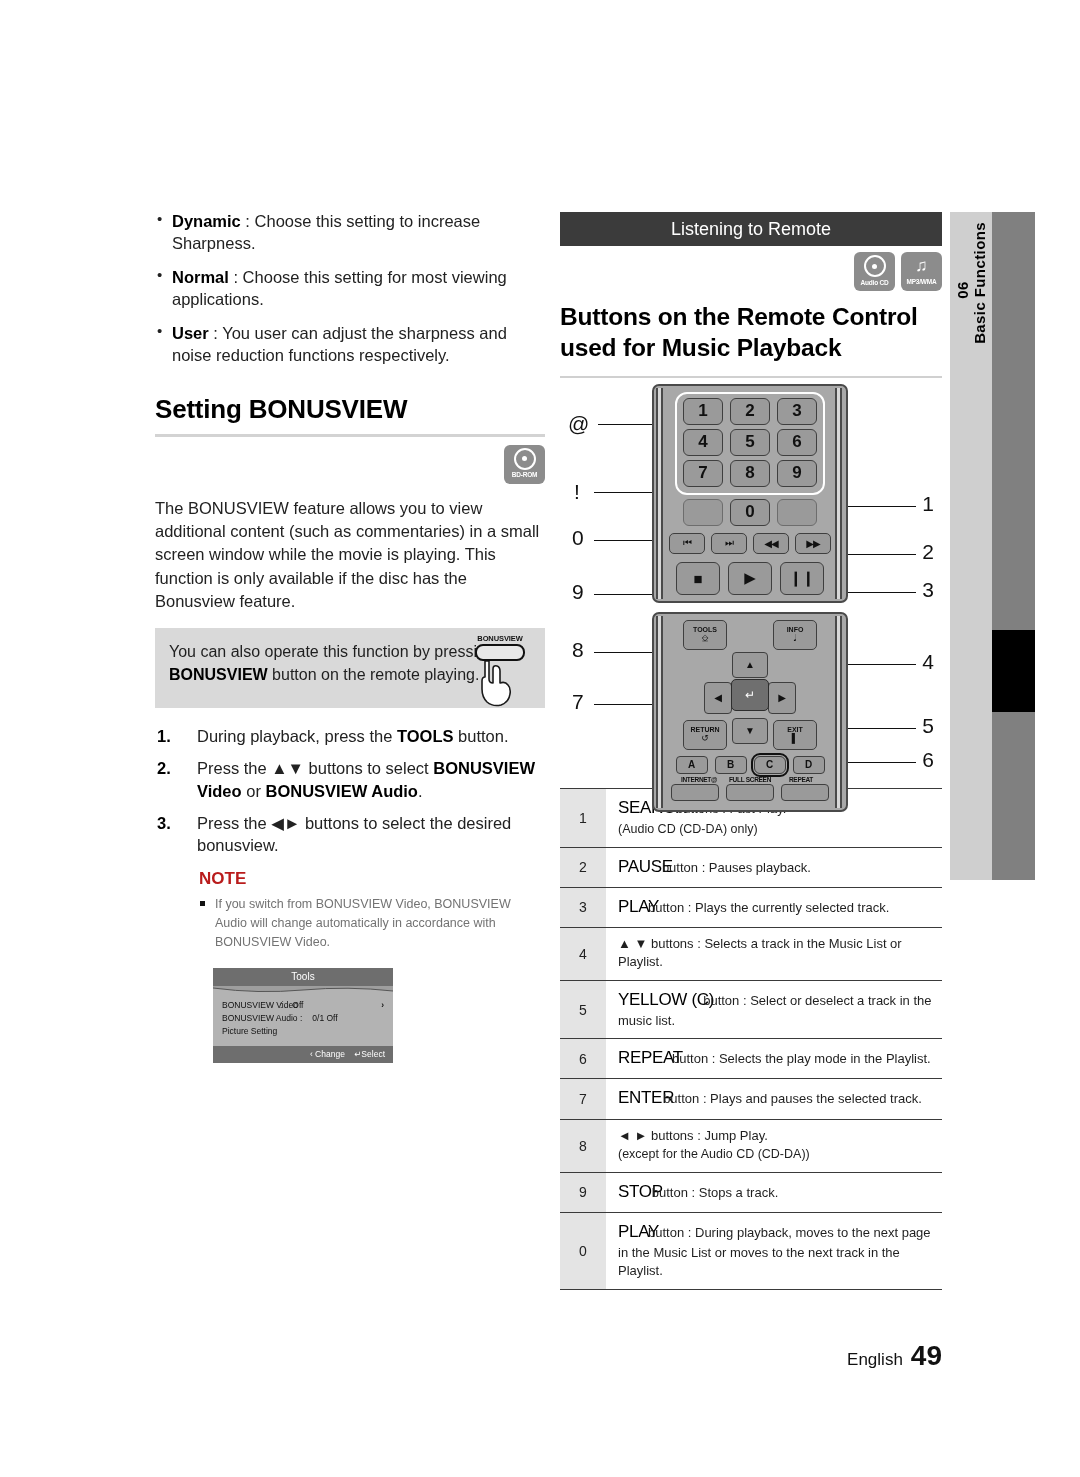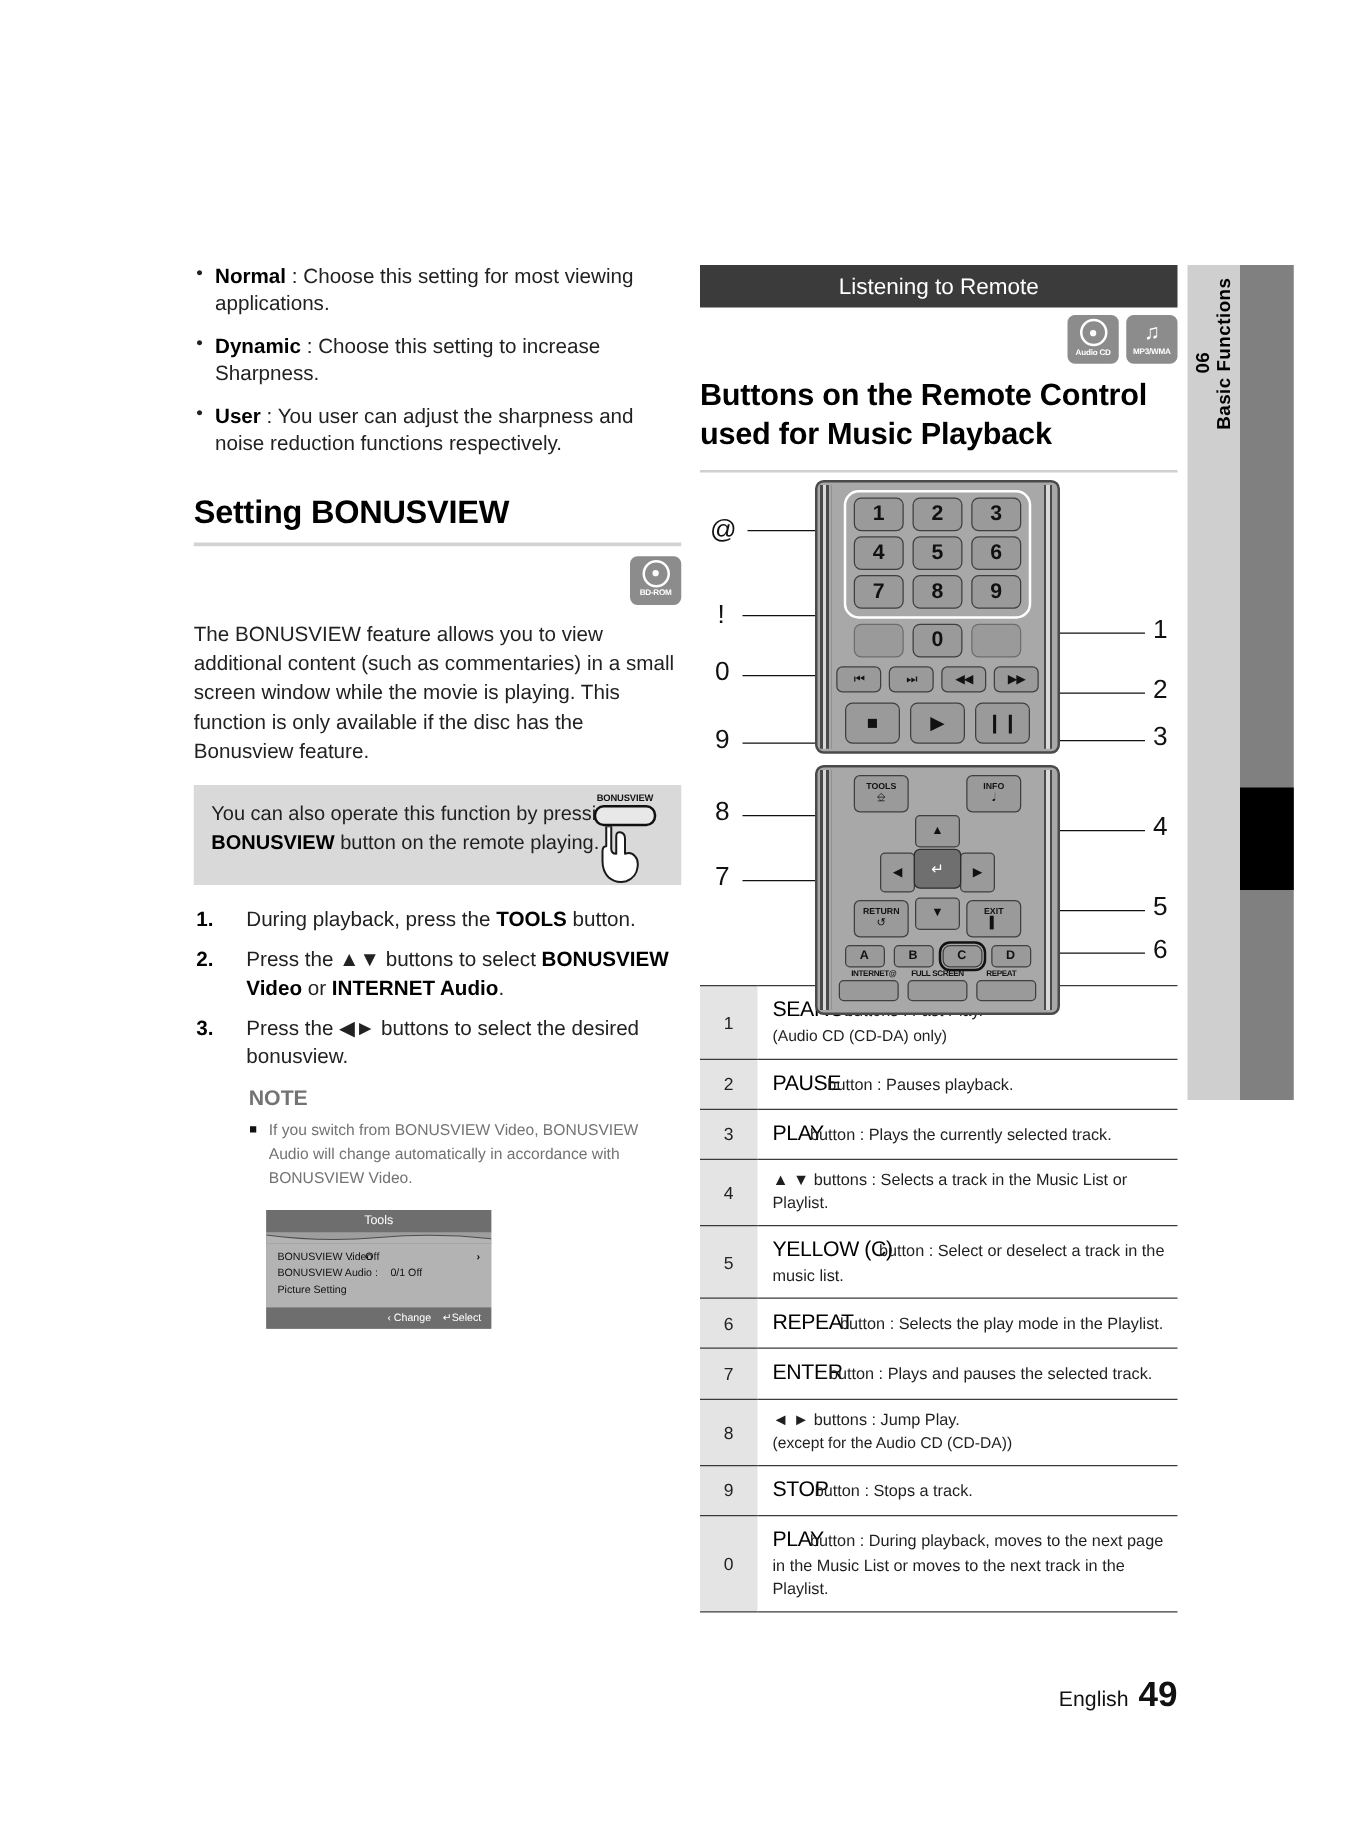--- a/index.html
+++ b/index.html
@@ -148,21 +148,21 @@
     position: relative; padding-left: 42px; margin-bottom: 10px;
     font-size: 16.5px; line-height: 1.36; color: #222;
   }
   ol.steps li .num {
     position: absolute; left: 2px; top: 0;
     font-weight: bold; color: #000; font-size: 16.5px;
   }
   ol.steps b { font-weight: bold; color: #000; }
 
   h3.note-head {
-    font-size: 17px; font-weight: bold; margin: 12px 0 6px 44px; color: #737373;
+    font-size: 17px; font-weight: bold; margin: 12px 0 6px 44px; color: #b91c1c;
   }
   ul.notes { list-style: none; margin: 0; padding: 0 0 0 44px; }
   ul.notes li {
     position: relative; padding-left: 16px;
     font-size: 12.5px; line-height: 1.52; color: #737373;
   }
   ul.notes li::before {
     content: ""; position: absolute; left: 1px; top: 6px;
     width: 5px; height: 5px; background: #111;
   }
@@ -350,22 +350,22 @@
       <div class="side-tab-rot">
         <span class="side-tab-num">06</span>
         <span>Basic Functions</span>
       </div>
     </div>
   </div>
 
   <div class="col-left">
 
     <ul class="bullets">
+      <li><b>Dynamic</b><span> : Choose this setting to increase Sharpness.</span></li>
       <li><b>Normal</b><span> : Choose this setting for most viewing applications.</span></li>
-      <li><b>Dynamic</b><span> : Choose this setting to increase Sharpness.</span></li>
       <li><b>User</b><span> : You user can adjust the sharpness and noise reduction functions respectively.</span></li>
     </ul>
 
     <h2 class="section-title">Setting BONUSVIEW</h2>
     <div class="rule-light"></div>
 
     <div class="badge-row">
       <div class="badge badge-right">
         <div class="disc"></div>
         <div class="blab">BD-ROM</div>
@@ -382,21 +382,21 @@
         <svg width="74" height="46" viewBox="0 0 74 46">
           <path d="M26 0 L26 18 Q26 22 30 22 L30 8 Q30 4 34 5 Q37 6 37 10 L37 22
                    Q42 20 45 24 Q48 27 47 33 Q46 41 38 44 Q30 46 24 41 Q19 36 19 28
                    L19 20 Q19 16 22 16 L22 0 Z" fill="#ffffff" stroke="#1a1a1a" stroke-width="1.6" stroke-linejoin="round"></path>
         </svg>
       </div>
     </div>
 
     <ol class="steps">
       <li><span class="num">1.</span><span>During playback, press the <b>TOOLS</b> button.</span></li>
-      <li><span class="num">2.</span><span>Press the ▲▼ buttons to select <b>BONUSVIEW Video</b> or <b>INTERNET Audio</b>.</span></li>
+      <li><span class="num">2.</span><span>Press the ▲▼ buttons to select <b>BONUSVIEW Video</b> or <b>BONUSVIEW Audio</b>.</span></li>
       <li><span class="num">3.</span><span>Press the ◀► buttons to select the desired bonusview.</span></li>
     </ol>
 
     <h3 class="note-head">NOTE</h3>
     <ul class="notes">
       <li>If you switch from BONUSVIEW Video, BONUSVIEW Audio will change automatically in accordance with BONUSVIEW Video.</li>
     </ul>
 
     <div class="osd">
       <div class="osd-title">Tools</div>

